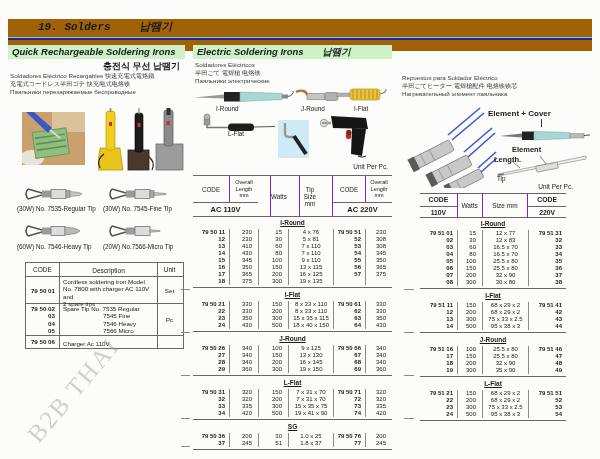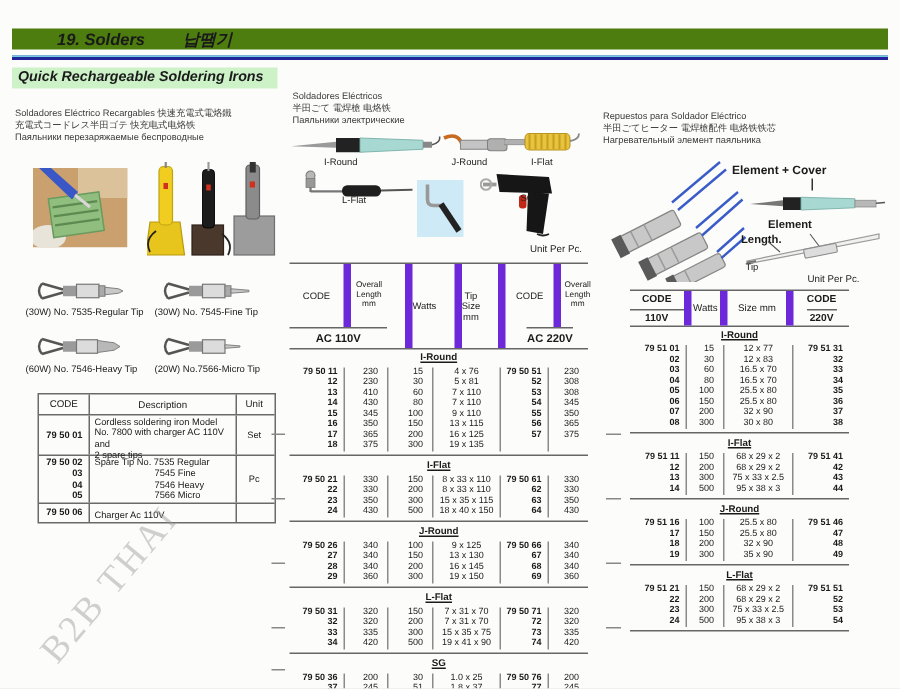--- a/index.html
+++ b/index.html
@@ -1,21 +1,21 @@
 <!DOCTYPE html>
 <html><head>
 <meta charset="utf-8">
 <style>
   html,body{margin:0;padding:0;background:#e8e8e4;}
   .page{position:relative;width:600px;height:459px;background:#fcfcfa;
         font-family:"Liberation Sans",sans-serif;color:#1a1a1a;overflow:hidden;}
   .abs{position:absolute;}
   
-  .topbar{left:8px;top:19px;width:584px;height:14px;background:#4d7c0f;
-          font-style:italic;font-weight:bold;font-size:11px;line-height:17px;}
+  .topbar{left:8px;top:19px;width:584px;height:32px;background:#a16207;
+          font-style:italic;font-weight:bold;font-size:11px;line-height:17px;font-family:Liberation Mono, monospace;}
   .topbar .en{margin-left:30px;}
   .topbar .kr{margin-left:22px;}
   .topline{left:8px;top:37px;width:584px;height:2px;background:#23239a;border-top:1px solid #6fd0e0;}
   
   .gtitle{background:#cdf2c8;font-style:italic;font-weight:bold;font-size:9.5px;line-height:14px;padding-left:4px;}
   .gtitle2{background:#cdf2c8;font-style:italic;font-weight:bold;font-size:9.5px;line-height:13px;padding-left:4px;}
   .gtitle2 .sub{display:block;text-align:right;padding-right:14px;font-size:9px;}
   .ksub{font-weight:bold;font-size:9px;text-align:right;}
   .lang{font-size:6.2px;line-height:8px;color:#3a3a3a;white-space:nowrap;}
   .figlabel{font-size:6.3px;white-space:nowrap;}
@@ -43,21 +43,21 @@
   .sec-line{border-top:1px solid #666;margin-top:2px;margin-bottom:1px;}
   .code{font-weight:bold;}
   .right{text-align:right;}
   .center{text-align:center;}
   
   .mh-group{display:flex;flex-direction:column;}
   .mh-toprow{display:flex;flex:1;}
   .mh-cell{box-sizing:border-box;display:flex;align-items:center;justify-content:center;text-align:center;font-size:6.3px;}
   .mh-small{font-size:5.5px;line-height:6.5px;padding:1px;}
   .mh-ac{border-top:1px solid #666;height:13px;line-height:13px;text-align:center;font-weight:bold;font-size:7.5px;}
-  .bl{border-left:5px solid #6d28d9;align-items:center;}
+  .bl{border-left:1px solid #6d28d9;}
   
   .rh-stack{display:flex;flex-direction:column;font-weight:bold;font-size:6.8px;text-align:center;}
   .rh-stack div{height:12px;line-height:12px;}
   .rh-stack div:first-child{border-bottom:1px solid #666;}
   .watermark{font-family:"Liberation Serif",serif;font-size:25px;letter-spacing:2px;color:#9a9a9a;
              opacity:.45;transform:rotate(-50deg);transform-origin:0 0;white-space:nowrap;}
   .dash{height:1px;background:#888;}
   .arrowline{border-left:1px solid #333;width:0;}
 </style>
 </head>
@@ -65,20 +65,21 @@
 
 <div class="page">
 
   <div class="abs topbar">
     <span class="en">19. Solders</span>
     <span class="kr">납땜기</span>
   </div>
   <div class="abs topline"></div>
 
   <div class="abs gtitle" style="left:8px;top:45px;width:173px;height:14px;">Quick Rechargeable Soldering Irons</div>
+  <div class="abs ksub" style="left:8px;top:60px;width:172px;">충전식 무선 납땜기</div>
   <div class="abs" style="left:10px;top:72px;">
     <div class="lang">Soldadores Eléctrico Recargables    快速充電式電烙鐵</div>
     <div class="lang">充電式コードレス半田ゴテ    快充电式电烙铁</div>
     <div class="lang">Паяльники перезаряжаемые беспроводные</div>
   </div>
 
   <svg class="abs" style="left:22px;top:112px;" width="63" height="53" viewBox="0 0 63 53">
     <rect x="0" y="0" width="63" height="53" fill="#c9a06e"></rect>
     <rect x="30" y="0" width="33" height="20" fill="#dcc29a"></rect>
     <ellipse cx="10" cy="46" rx="12" ry="8" fill="#e8e4da"></ellipse>
@@ -181,20 +182,24 @@
     </div>
     <div class="lt-row" style="height:12px;line-height:11px;">
       <div class="lt-c lt-c1">79 50 06</div>
       <div class="lt-c lt-c2" style="padding-top:2px;">Charger Ac 110V</div>
       <div class="lt-c lt-c3"></div>
     </div>
   </div>
 
   <div class="abs watermark" style="left:22px;top:430px;">B2B THAI</div>
 
+  <div class="abs gtitle" style="left:193px;top:45px;width:195px;height:14px;">
+    <span>Electric Soldering Irons</span>
+    <span style="margin-left:16px;">납땜기</span>
+  </div>
   <div class="abs" style="left:195px;top:61px;">
     <div class="lang">Soldadores Eléctricos</div>
     <div class="lang">半田ごて    電焊槍 电烙铁</div>
     <div class="lang">Паяльники электрические</div>
   </div>
 
   <svg class="abs" style="left:194px;top:88px;" width="100" height="16" viewBox="0 0 100 16">
     <polygon points="0,9.5 30,6.5 30,10.5" fill="#9a9a9a"></polygon>
     <rect x="30" y="4" width="16" height="9.5" fill="#222"></rect>
     <polygon points="46,4 88,5.5 88,11.5 46,13.5" fill="#a8d8d2" stroke="#78b0a8" stroke-width="0.6"></polygon>
@@ -249,21 +254,21 @@
     <polygon points="11,4 46,6 48,17 13,16" fill="#161616"></polygon>
     <polygon points="32,16 46,17 42,44 31,42" fill="#161616"></polygon>
     <rect x="26" y="18" width="5" height="9" rx="2" fill="#c22818"></rect>
     <path d="M38,44 q4,2 8,0" fill="none" stroke="#222" stroke-width="1.2"></path>
   </svg>
   <div class="abs figlabel" style="left:347px;top:129px;">SG</div>
 
   <div class="abs unitnote" style="left:322px;top:163px;width:66px;">Unit Per Pc.</div>
 
   <div class="abs dt" style="left:193px;top:175px;width:199px;">
-    <div class="dthead" style="height:58px;gap:12px;">
+    <div class="dthead" style="height:42px;gap:12px;">
       <div class="mh-group" style="width:65px;">
         <div class="mh-toprow">
           <div class="mh-cell" style="width:36px;">CODE</div>
           <div class="mh-cell mh-small bl" style="width:29px;">Overall Length mm</div>
         </div>
         <div class="mh-ac">AC 110V</div>
       </div>
       <div class="mh-cell bl" style="width:30px;">Watts</div>
       <div class="mh-cell bl" style="width:45px;">Tip Size mm</div>
       <div class="mh-group bl" style="width:59px;">

